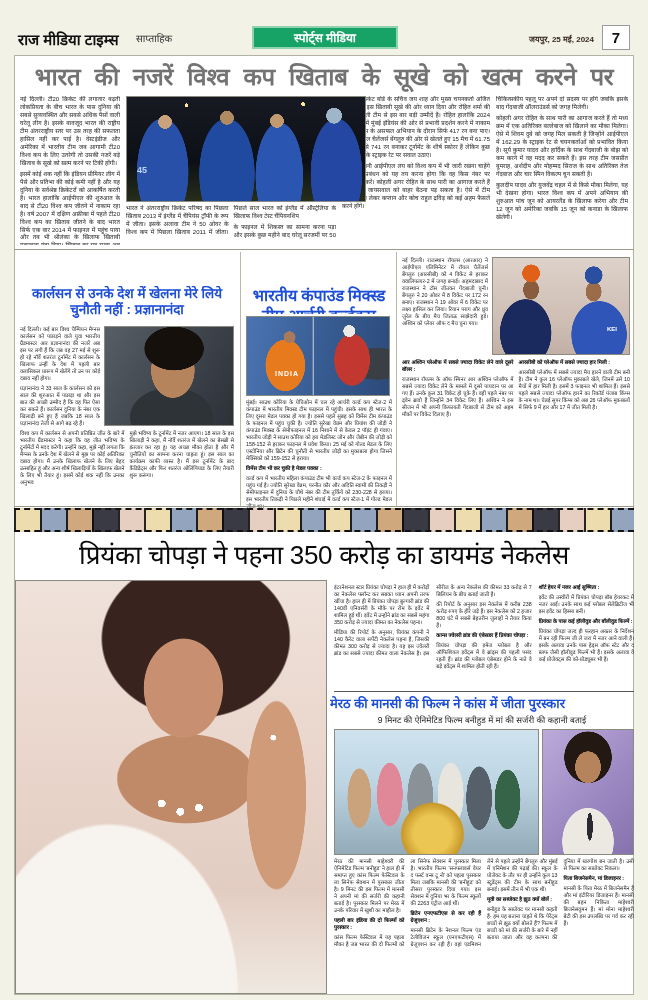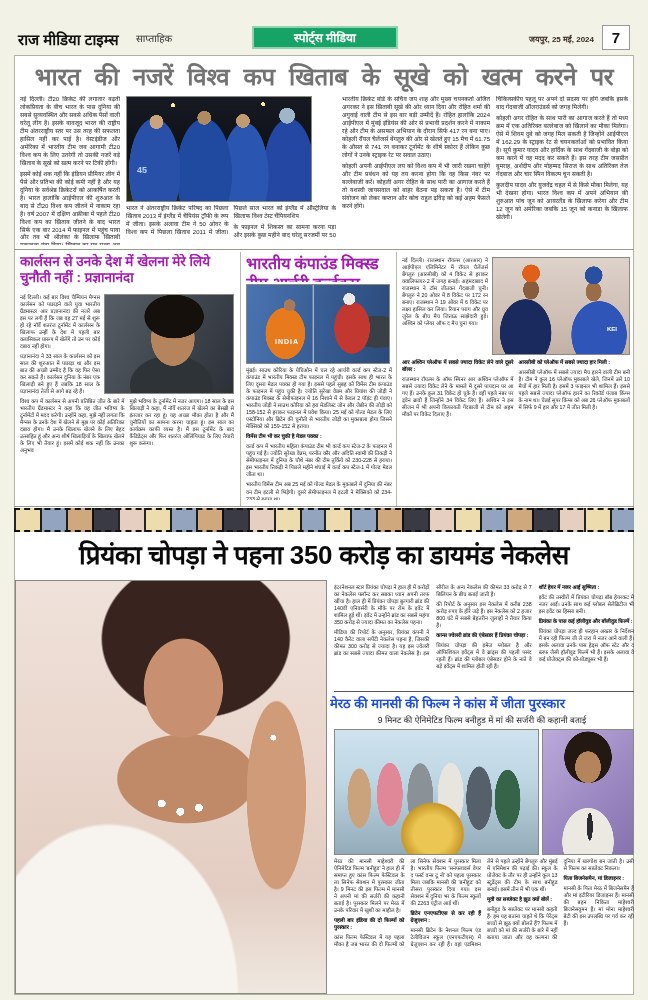--- a/index.html
+++ b/index.html
@@ -33,42 +33,42 @@
 
   .photo { position: relative; overflow: hidden; border: 1px solid #8a8a7e; flex-shrink: 0; }
   .photo span { position: absolute; font-weight: 700; }
 
   
   .lead-headline { position: absolute; left: 20px; top: 59px; width: 608px; text-align: center;
     font-size: 24px; font-weight: 700; color: #737373; white-space: nowrap; overflow: hidden; letter-spacing: -0.3px; font-family: Liberation Mono, monospace; }
   .lead-body { position: absolute; left: 20px; top: 96px; width: 608px; height: 149px; display: flex; gap: 6px; }
   .lead-col1 { width: 100px; height: 149px; }
   .lead-mid { width: 210px; }
-  .photo-cricket { width: 186px; height: 106px;
+  .photo-cricket { width: 240px; height: 106px;
     background:
       radial-gradient(circle 7px at 16% 24%, #caa27c 97%, transparent),
       radial-gradient(circle 7px at 42% 20%, #b08a60 97%, transparent),
       radial-gradient(circle 7px at 63% 23%, #c29a70 97%, transparent),
       radial-gradient(circle 8px at 87% 18%, #9fb6c8 97%, transparent),
       radial-gradient(ellipse 26px 54px at 15% 72%, #2850a8 98%, transparent),
       radial-gradient(ellipse 28px 56px at 42% 74%, #1f4aa0 98%, transparent),
       radial-gradient(ellipse 24px 54px at 64% 76%, #2a55b0 98%, transparent),
       radial-gradient(ellipse 26px 56px at 88% 74%, #2347a2 98%, transparent),
       radial-gradient(circle 2px at 25% 8%, #ffe9a0 99%, transparent),
       radial-gradient(circle 2px at 74% 7%, #ffe9a0 99%, transparent),
       linear-gradient(180deg, #171a22 0%, #0c0f16 62%, #272e1a 100%);
   }
   .photo-cricket span { left: 10px; bottom: 26px; color: #bcd2ff; font-size: 9px; }
   .lead-under { margin-top: 3px; height: 38px; column-count: 2; column-gap: 5px; }
   .lead-col3 { width: 148px; height: 149px; }
   .lead-col4 { flex: 1; height: 149px; }
 
   
   .chess { position: absolute; left: 20px; top: 254px; width: 214px; height: 250px; }
-  .panel-headline { text-align: left; font-weight: 700; color: #a21caf; }
+  .panel-headline { text-align: center; font-weight: 700; color: #1d4ed8; margin-top: 32px; }
   .chess .panel-headline { font-size: 13.5px; line-height: 1.2; height: 36px; overflow: hidden; }
   .chess-row { display: flex; gap: 4px; margin-top: 4px; height: 100px; }
   .chess-row .bt { width: 80px; height: 100px; }
   .photo-chess { flex: 1; height: 100px;
     background:
       radial-gradient(ellipse 30px 22px at 54% 22%, #16100c 98%, transparent),
       radial-gradient(ellipse 22px 28px at 53% 44%, #b5835c 98%, transparent),
       radial-gradient(ellipse 42px 30px at 52% 92%, #2e3338 98%, transparent),
       linear-gradient(120deg, #585e66 0%, #3e444c 55%, #2c3138 100%);
   }
@@ -110,21 +110,21 @@
   .glam-strip { position: absolute; left: 14px; top: 508px; width: 620px; height: 24px; display: flex; }
   .filmstrip { flex: 1; border-top: 2px dashed #111; border-bottom: 2px dashed #111;
     background:
       repeating-linear-gradient(90deg, rgba(10,10,10,.88) 0 2px, transparent 2px 26px),
       repeating-linear-gradient(90deg, #ecdcae 0 26px, #93a4be 26px 52px, #d0a87e 52px 78px, #3a3a44 78px 104px, #e6cfc0 104px 130px);
   }
   .glam-label { width: 150px; background: #4c4ca2; color: #fff; font-size: 12px; font-weight: 700;
     display: flex; align-items: center; justify-content: center; }
 
   .glam-headline { position: absolute; left: 16px; top: 536px; width: 616px; text-align: center;
-    font-size: 26px; font-weight: 700; color: #0a0a0a; white-space: nowrap; overflow: hidden; letter-spacing: -0.3px; }
+    font-size: 26px; font-weight: 400; color: #0a0a0a; white-space: nowrap; overflow: hidden; letter-spacing: -0.3px; }
 
   .photo-priyanka { position: absolute; left: 15px; top: 580px; width: 312px; height: 414px;
     background:
       radial-gradient(circle 3px at 83% 38%, #ffffff 97%, transparent),
       radial-gradient(circle 4px at 47% 54%, #ffffff 97%, transparent),
       radial-gradient(circle 4px at 53% 56%, #fdfdfd 97%, transparent),
       radial-gradient(circle 4px at 59% 55%, #ffffff 97%, transparent),
       radial-gradient(ellipse 40px 50px at 54% 26%, #c89070 98%, transparent),
       radial-gradient(ellipse 95px 80px at 58% 14%, #38231e 98%, transparent),
       radial-gradient(ellipse 30px 95px at 84% 52%, #cf9b78 98%, transparent),

